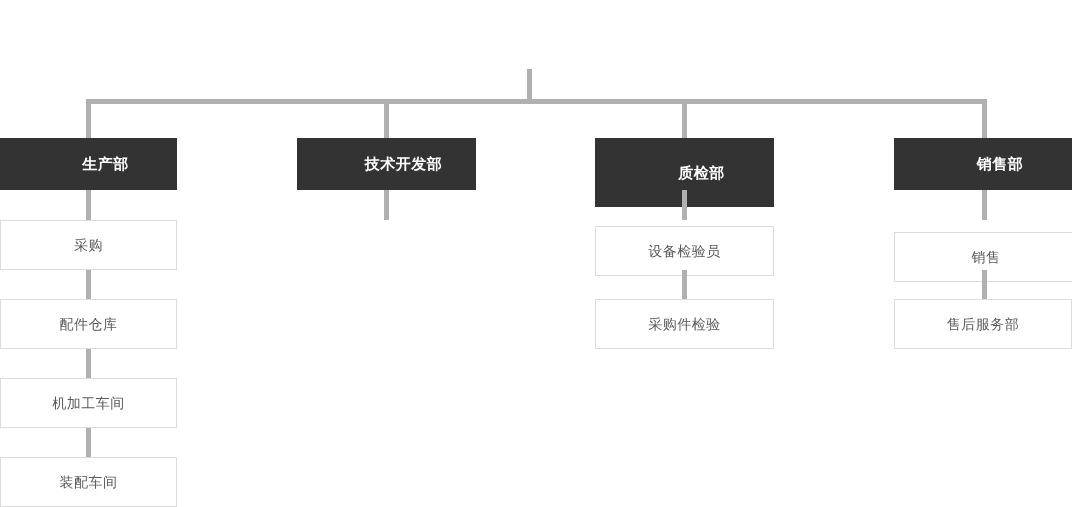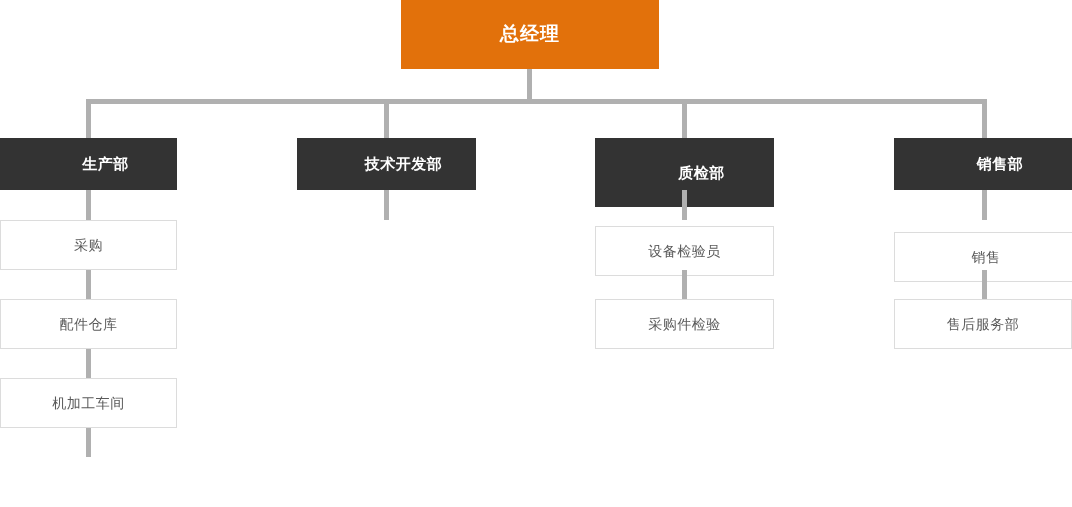--- a/index.html
+++ b/index.html
@@ -60,23 +60,20 @@
     background: #b0b0b0;
   }
   .conn-v { width: 5px; }
   .conn-h { height: 5px; }
 </style>
 </head>
 <body>
 
 <div id="chart-root">
 
-  <div class="node node-root" style="left:401px; top:0px; width:258px; height:69px;">
-    <span>总经理</span>
-  </div>
 
   <div class="conn conn-v" style="left:527px; top:69px; height:33px;"></div>
 
   <div class="conn conn-h" style="left:86px; top:99px; width:901px;"></div>
 
   <div class="conn conn-v" style="left:86px; top:99px; height:39px;"></div>
   <div class="conn conn-v" style="left:384px; top:99px; height:39px;"></div>
   <div class="conn conn-v" style="left:682px; top:99px; height:39px;"></div>
   <div class="conn conn-v" style="left:982px; top:99px; height:39px;"></div>
 
@@ -93,20 +90,23 @@
   <div class="node node-sub" style="left:0px; top:299px; width:177px; height:50px;">
     <span>配件仓库</span>
   </div>
 
   <div class="conn conn-v" style="left:86px; top:349px; height:29px;"></div>
   <div class="node node-sub" style="left:0px; top:378px; width:177px; height:50px;">
     <span>机加工车间</span>
   </div>
 
   <div class="conn conn-v" style="left:86px; top:428px; height:29px;"></div>
+  <div class="node node-sub" style="left:0px; top:457px; width:177px; height:50px;">
+    <span>装配车间</span>
+  </div>
 
   <div class="node node-dept" style="left:297px; top:138px; width:179px; height:52px;">
     <span>技术开发部</span>
   </div>
 
   <div class="conn conn-v" style="left:384px; top:190px; height:30px;"></div>
 
   <div class="node node-dept" style="left:595px; top:138px; width:179px; height:69px;">
     <span>质检部</span>
   </div>

